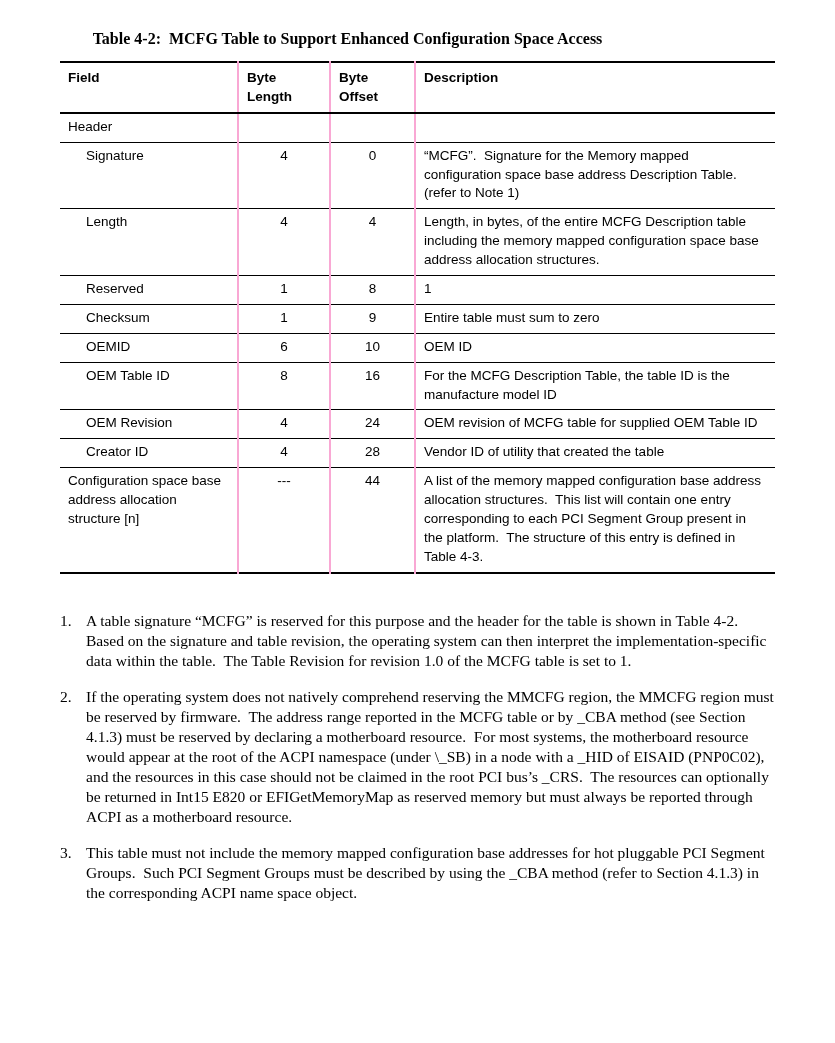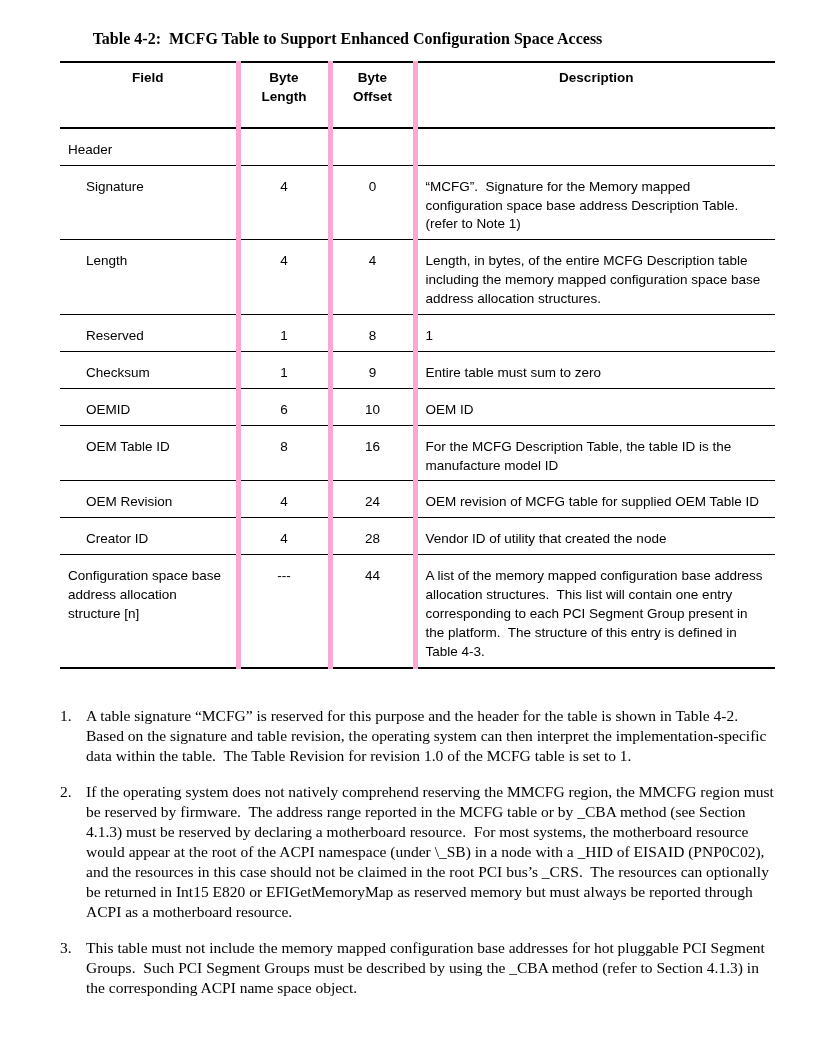--- a/index.html
+++ b/index.html
@@ -35,34 +35,34 @@
     border-bottom: 2px solid #000;
     font-size: 13.5px;
     line-height: 1.4;
   }
   col.c-field  { width: 178px; }
   col.c-blen   { width: 92px;  }
   col.c-boff   { width: 85px;  }
   col.c-desc   { width: 360px; }
   .spec-table th {
     font-weight: bold;
-    text-align: center;
+    text-align: left;
     vertical-align: top;
-    padding: 6px 8px 20px 8px;
+    padding: 6px 8px 5px 8px;
     border-bottom: 2px solid #000;
     white-space: pre-line;
   }
   .spec-table th.hdr-multiline { white-space: pre-line; }
   .spec-table td {
     vertical-align: top;
-    padding: 12px 8px 5px 8px;
+    padding: 4px 8px 5px 8px;
   }
   .spec-table tbody tr { border-bottom: 1.5px solid #000; }
   .spec-table th + th,
-  .spec-table td + td { border-left: 5px solid #f9a8d4; }
+  .spec-table td + td { border-left: 2px solid #f9a8d4; }
   .spec-table td.num { text-align: center; }
   .spec-table td.field { padding-left: 8px; }
   .spec-table td.field.indent { padding-left: 26px; }
   .spec-table td.desc { white-space: pre-wrap; }
 
   .notes {
     margin-top: 37px;
     width: 718px;
     font-family: "Liberation Serif", serif;
     font-size: 15.5px;
@@ -154,21 +154,21 @@
         <tr>
           <td class="field indent">OEM Revision</td>
           <td class="num">4</td>
           <td class="num">24</td>
           <td class="desc">OEM revision of MCFG table for supplied OEM Table ID</td>
         </tr>
         <tr>
           <td class="field indent">Creator ID</td>
           <td class="num">4</td>
           <td class="num">28</td>
-          <td class="desc">Vendor ID of utility that created the node</td>
+          <td class="desc">Vendor ID of utility that created the table</td>
         </tr>
         <tr>
           <td class="field">Configuration space base address allocation structure [n]</td>
           <td class="num">---</td>
           <td class="num">44</td>
           <td class="desc">A list of the memory mapped configuration base address allocation structures.  This list will contain one entry corresponding to each PCI Segment Group present in the platform.  The structure of this entry is defined in Table 4-3.</td>
         </tr>
       </tbody>
   </table>
 

